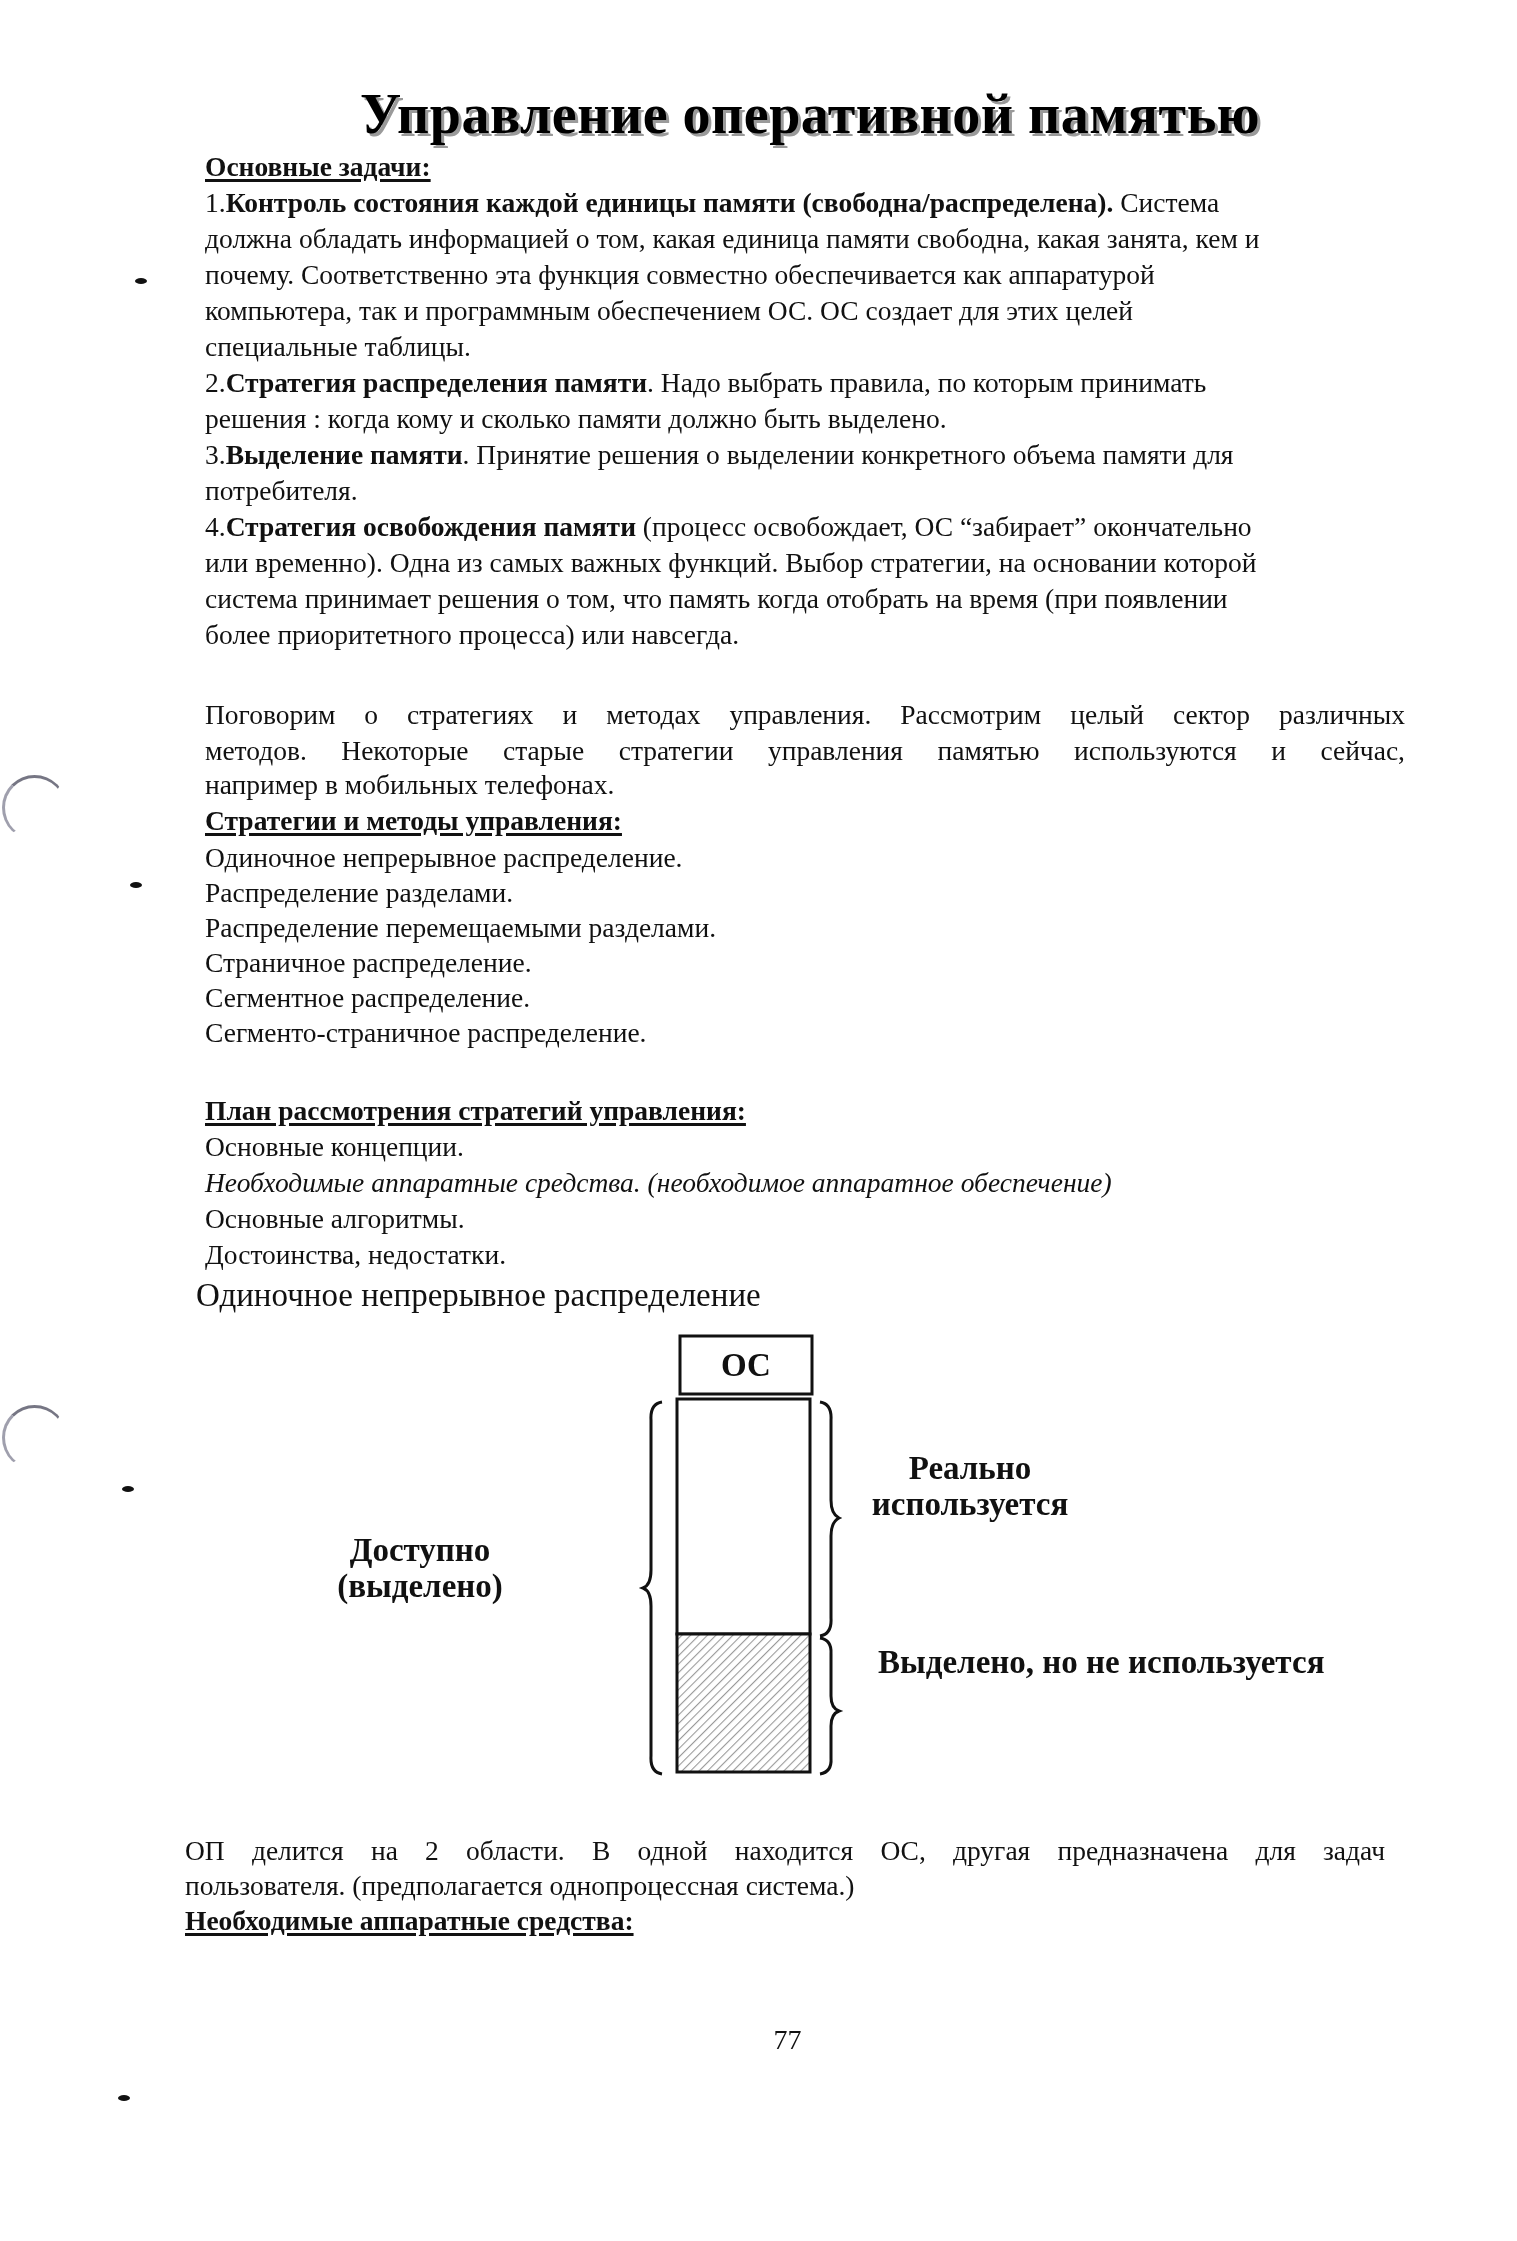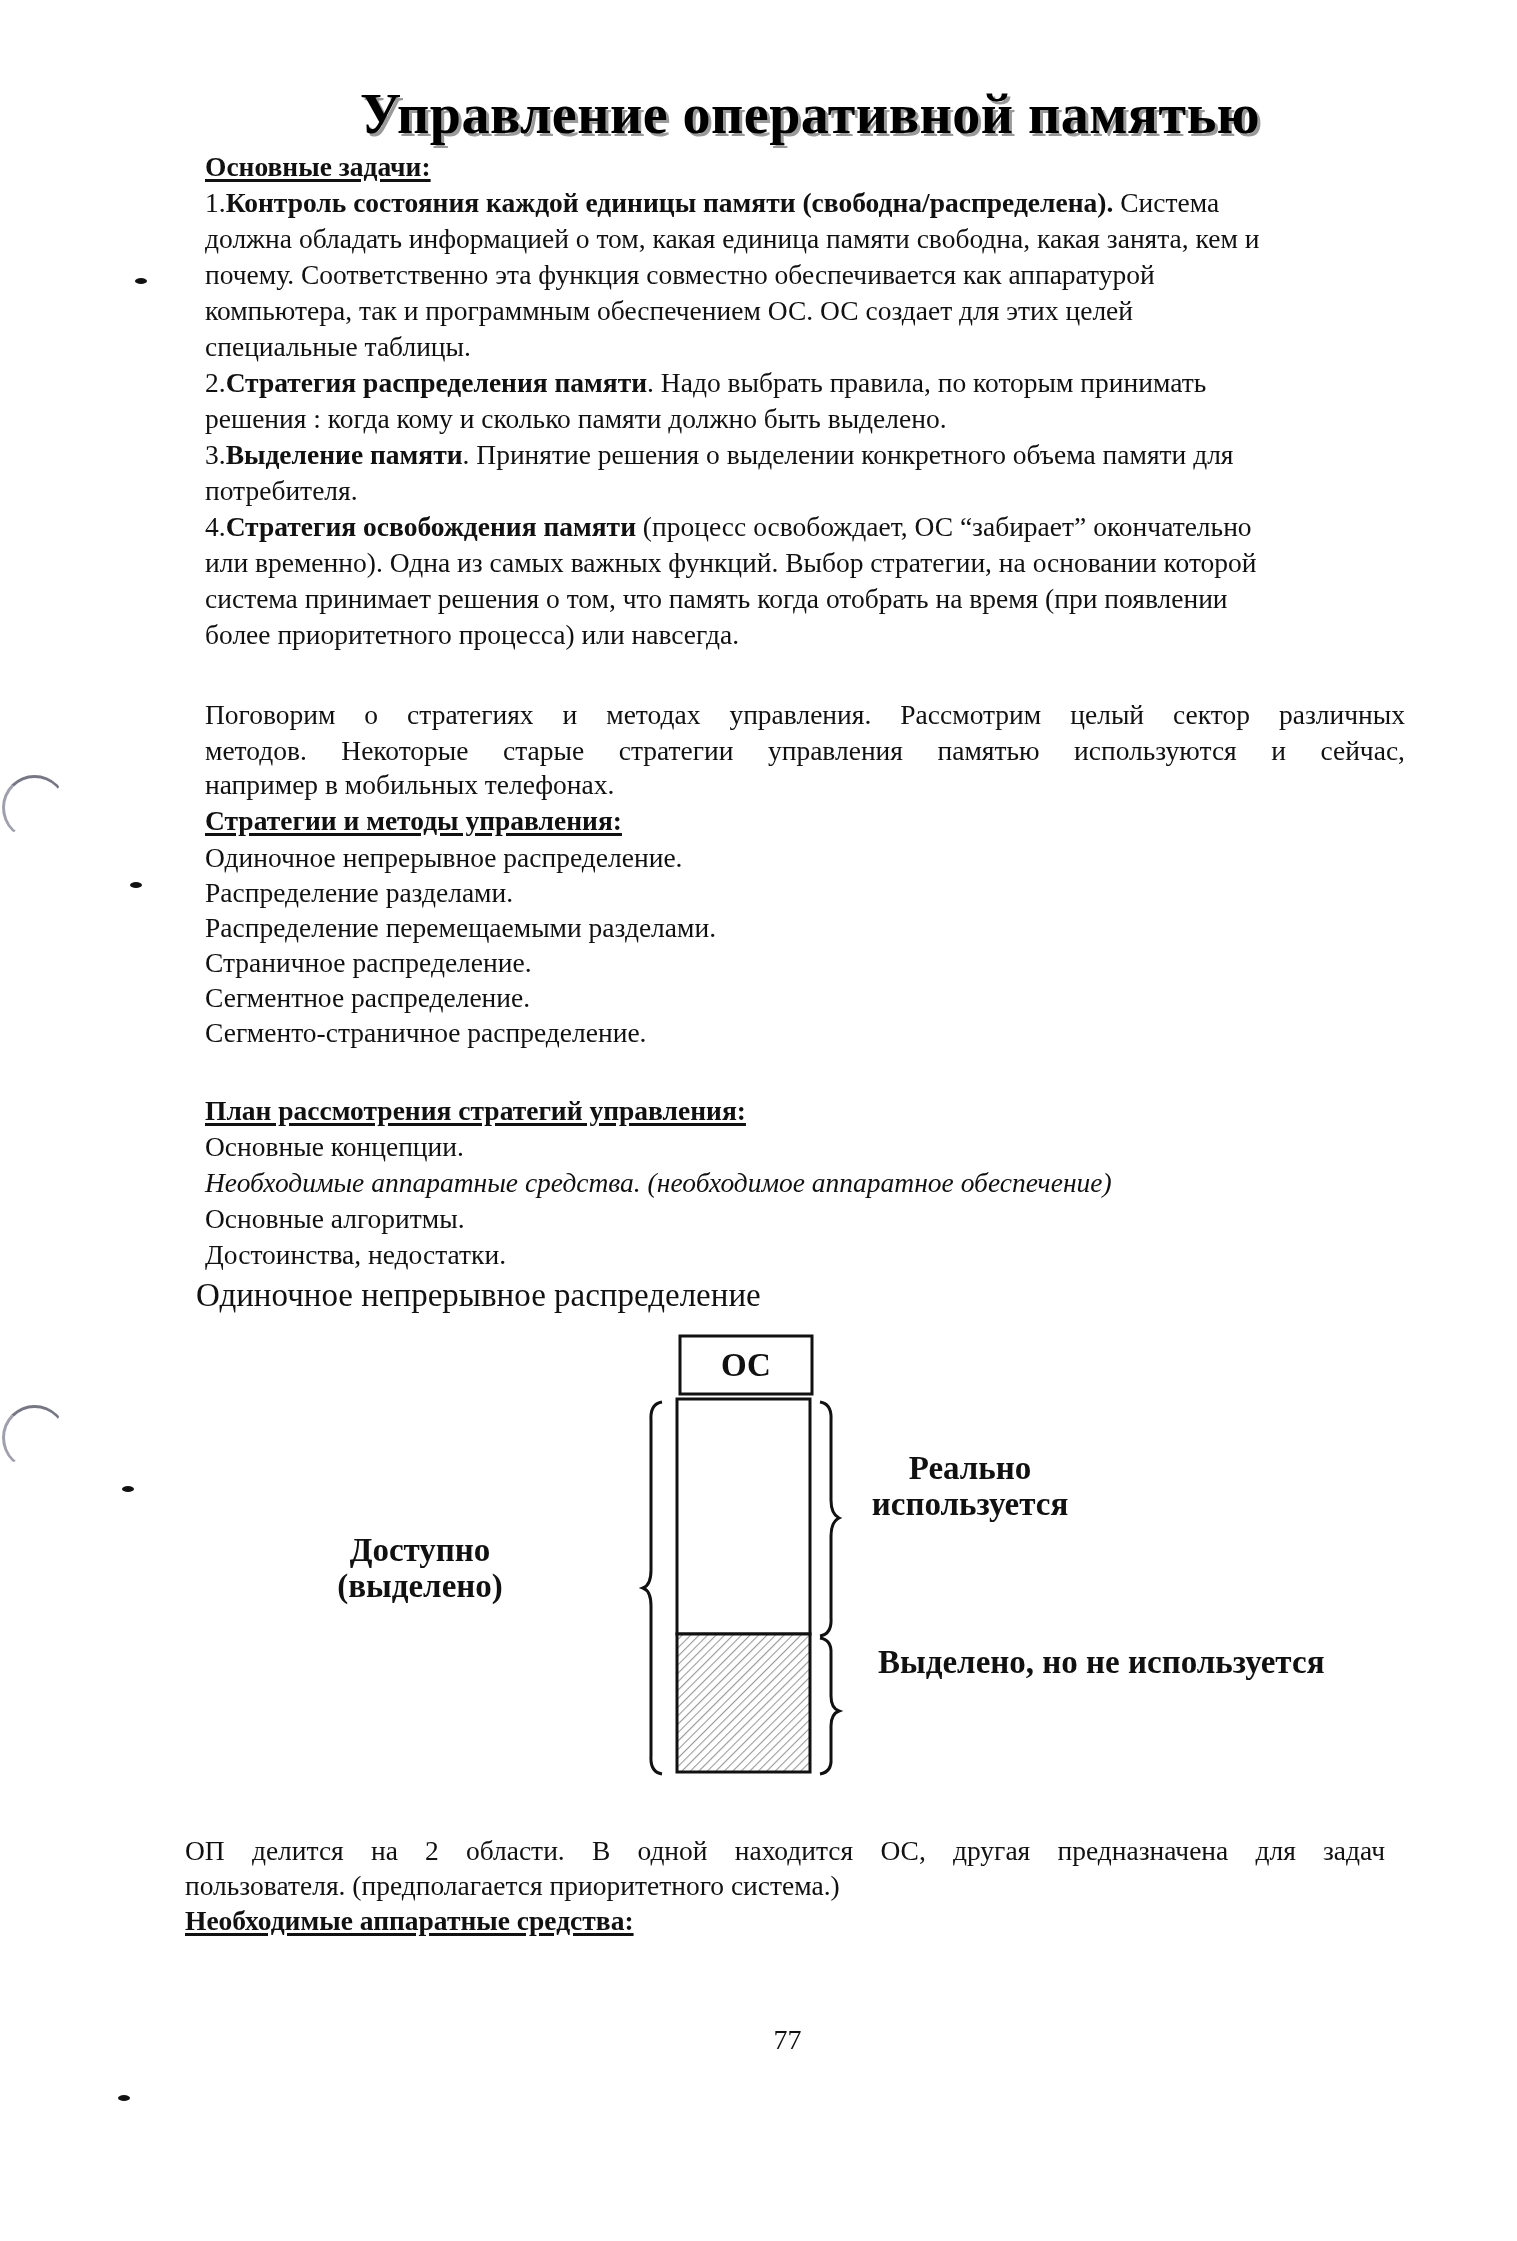--- a/index.html
+++ b/index.html
@@ -120,17 +120,17 @@
   </div>
   <div class="diagram-label" style="left:870px; width:200px; top:1450px;">
     <div>Реально</div>
     <div>используется</div>
   </div>
   <div class="diagram-label" style="left:878px; top:1644px; text-align:left;">Выделено, но не используется</div>
 </div>
 
 <div>
   <div class="line justify" style="top:1834px; left:185px;">ОП делится на 2 области. В одной находится ОС, другая предназначена для задач</div>
-  <div class="line" style="top:1869px; left:185px;">пользователя. (предполагается приоритетного система.)</div>
+  <div class="line" style="top:1869px; left:185px;">пользователя. (предполагается однопроцессная система.)</div>
 </div>
 <div class="line heading" style="top:1904px; left:185px;">Необходимые аппаратные средства:</div>
 
 <div class="abs pagenum">77</div>
 
 </body></html>

